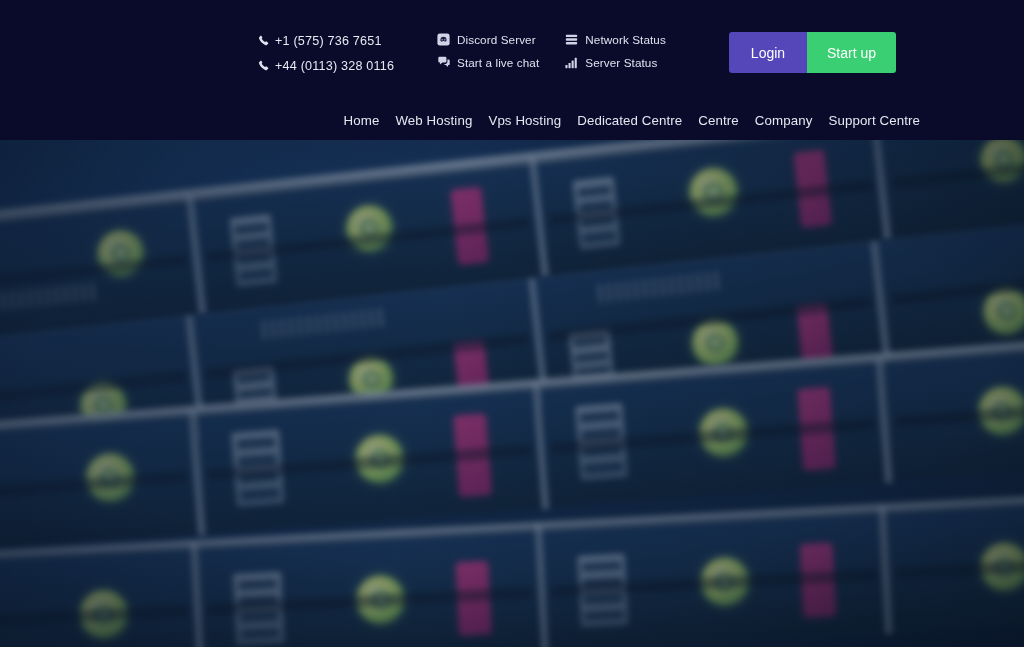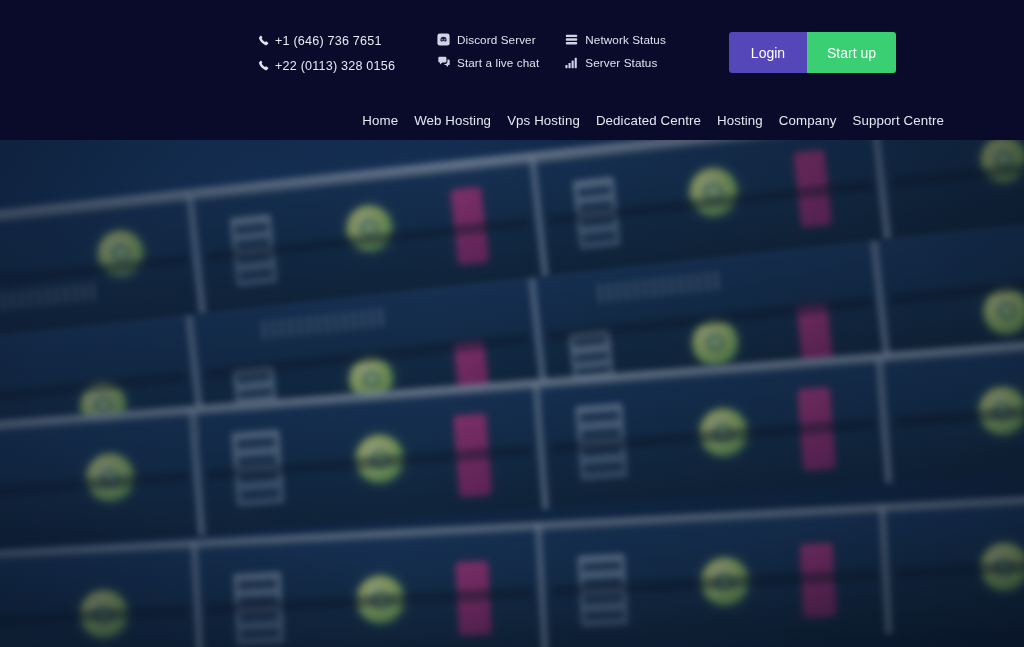--- a/index.html
+++ b/index.html
@@ -50,21 +50,21 @@
     font-size:14px; font-family:"Liberation Sans", sans-serif;
     display:flex; align-items:center; justify-content:center;
   }
   .btn-login { width:78px; background:#5546ba; border-radius:3px 0 0 3px; }
   .btn-signup { width:89px; background:#39cf72; border-radius:0 3px 3px 0; }
 
   
   .nav {
     position:absolute; left:0; top:100px; width:1024px; height:40px;
     display:flex; align-items:center; justify-content:flex-end;
-    padding-right:80px;
+    padding-right:104px;
   }
   .nav-item {
     color:#e6e7f1; font-size:13.3px; margin-left:16px; cursor:pointer;
     letter-spacing:.1px; white-space:nowrap;
   }
   .nav-item:first-child { margin-left:0; }
 
   
   .hero {
     position:absolute; top:140px; left:0; width:1024px; height:507px;
@@ -157,29 +157,29 @@
     <div class="header-top">
 
 
       <div class="phones">
         <div class="phone-row">
           <span class="ico">
             <svg width="12" height="12" viewBox="0 0 16 16" fill="#dfe1ee">
               <path d="M3.2 1.3 1.6 3a1.4 1.4 0 0 0-.3 1.4c.6 2 1.9 4 3.5 5.6 1.6 1.6 3.6 2.9 5.6 3.5a1.4 1.4 0 0 0 1.4-.3l1.7-1.6c.4-.4.4-1 0-1.4l-2-1.6a1 1 0 0 0-1.2 0l-.9.7c-1-.5-1.9-1.1-2.6-1.9C6 6.7 5.4 5.8 4.9 4.8l.7-.9a1 1 0 0 0 0-1.2L4 .7a1 1 0 0 0-.8.6z"></path>
             </svg>
           </span>
-          <span class="txt">+1 (646) 736 7651</span>
+          <span class="txt">+1 (575) 736 7651</span>
         </div>
         <div class="phone-row">
           <span class="ico">
             <svg width="12" height="12" viewBox="0 0 16 16" fill="#dfe1ee">
               <path d="M3.2 1.3 1.6 3a1.4 1.4 0 0 0-.3 1.4c.6 2 1.9 4 3.5 5.6 1.6 1.6 3.6 2.9 5.6 3.5a1.4 1.4 0 0 0 1.4-.3l1.7-1.6c.4-.4.4-1 0-1.4l-2-1.6a1 1 0 0 0-1.2 0l-.9.7c-1-.5-1.9-1.1-2.6-1.9C6 6.7 5.4 5.8 4.9 4.8l.7-.9a1 1 0 0 0 0-1.2L4 .7a1 1 0 0 0-.8.6z"></path>
             </svg>
           </span>
-          <span class="txt">+22 (0113) 328 0156</span>
+          <span class="txt">+44 (0113) 328 0116</span>
         </div>
       </div>
 
       <div class="statuslinks">
         <div class="statuscol">
           <a class="slink">
             <span class="ico">
               <svg width="13" height="13" viewBox="0 0 16 16">
                 <rect x="0.5" y="0.5" width="15" height="15" rx="3" fill="#cfd4e6"></rect>
                 <path d="M5.4 5.1a6.9 6.9 0 0 1 5.2 0l.3.6c.9 1.2 1 2.7.8 4.1-.7.5-1.5.9-2.3 1.1l-.5-.8.8-.4-.2-.2a4.8 4.8 0 0 1-3 0l-.2.2.8.4-.5.8c-.8-.2-1.6-.6-2.3-1.1-.2-1.4-.1-2.9.8-4.1zM6.3 9c.4 0 .7-.4.7-.8s-.3-.8-.7-.8-.7.4-.7.8.3.8.7.8zm3.4 0c.4 0 .7-.4.7-.8s-.3-.8-.7-.8-.7.4-.7.8.3.8.7.8z" fill="#1f2145"></path>
@@ -226,21 +226,21 @@
         <button class="btn btn-login">Login</button>
         <button class="btn btn-signup">Start up</button>
       </div>
     </div>
 
     <nav class="nav">
       <a class="nav-item">Home</a>
       <a class="nav-item">Web Hosting</a>
       <a class="nav-item">Vps Hosting</a>
       <a class="nav-item">Dedicated Centre</a>
-      <a class="nav-item">Hosting</a>
+      <a class="nav-item">Centre</a>
       <a class="nav-item">Company</a>
       <a class="nav-item">Support Centre</a>
     </nav>
   </header>
 
   <section class="hero">
 
     <div class="hero-photo">
       <div class="hero-bgbase"></div>
 

